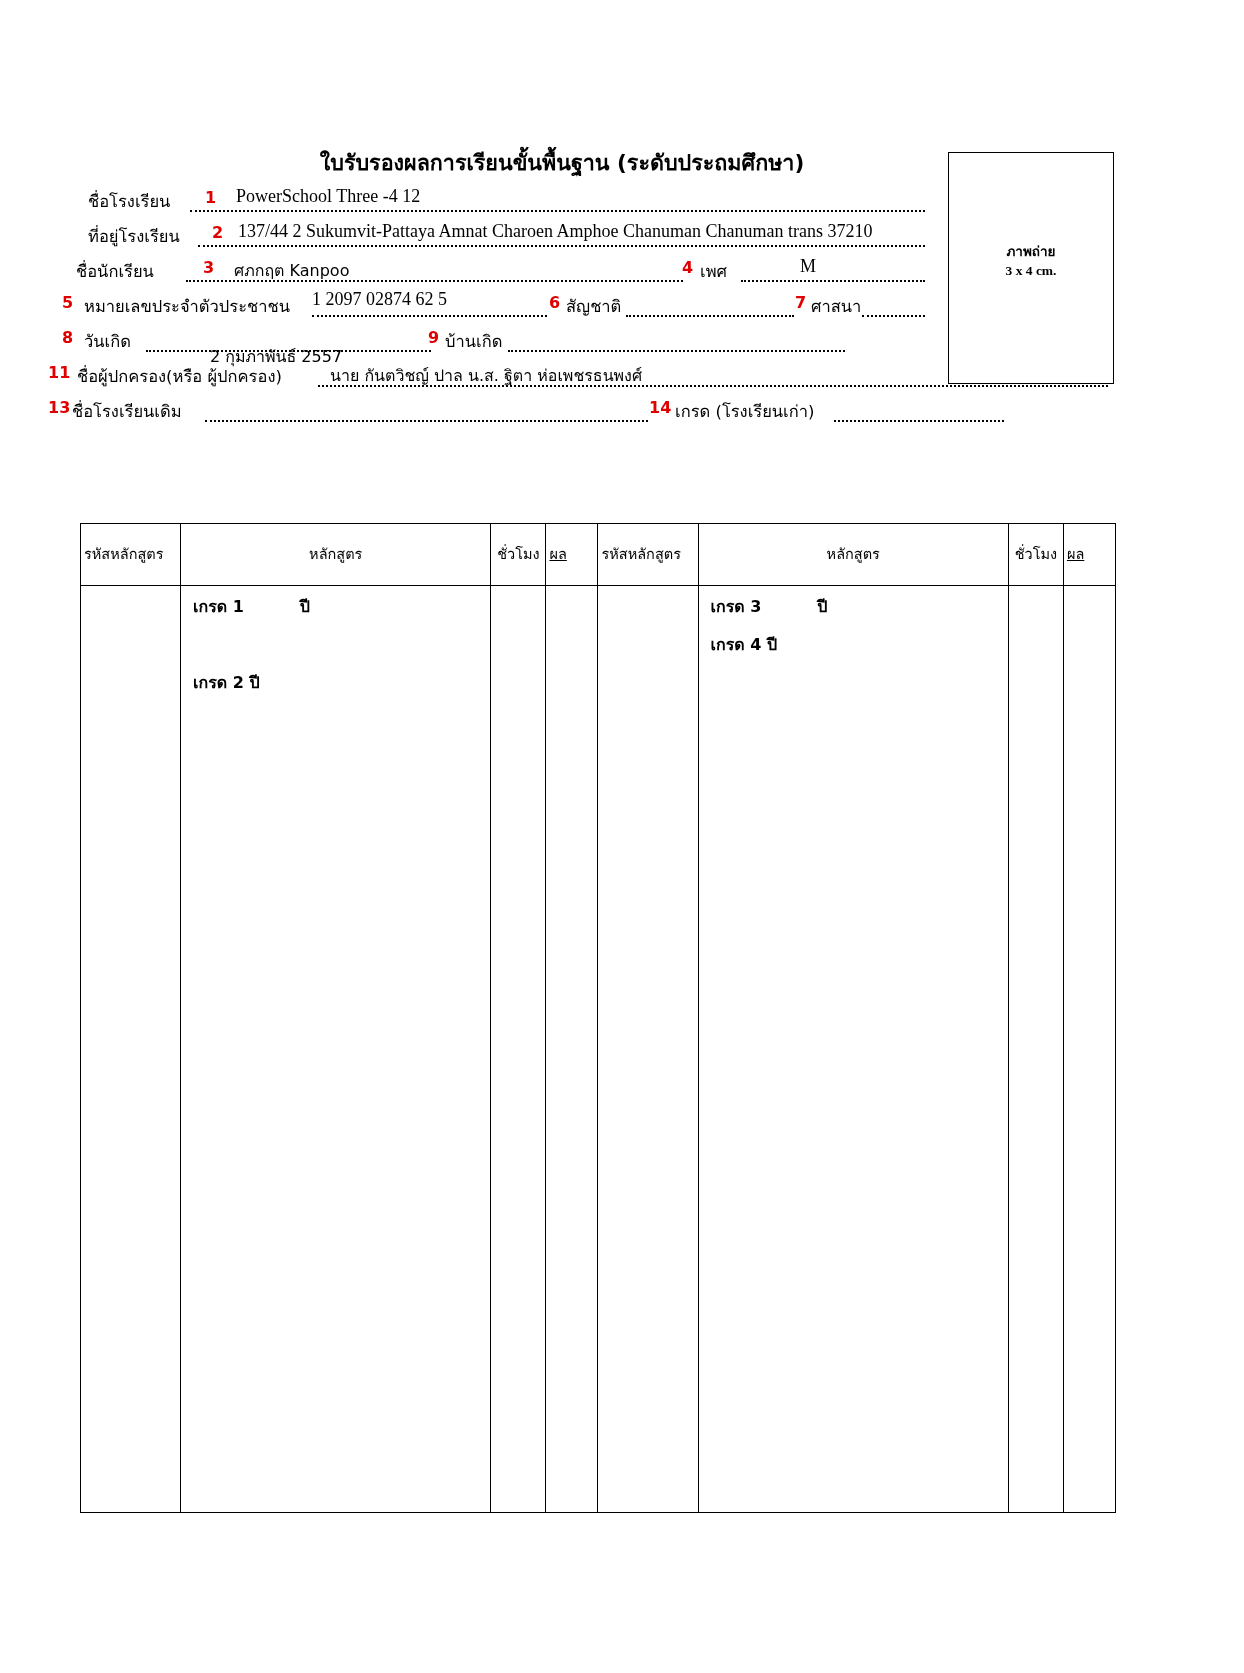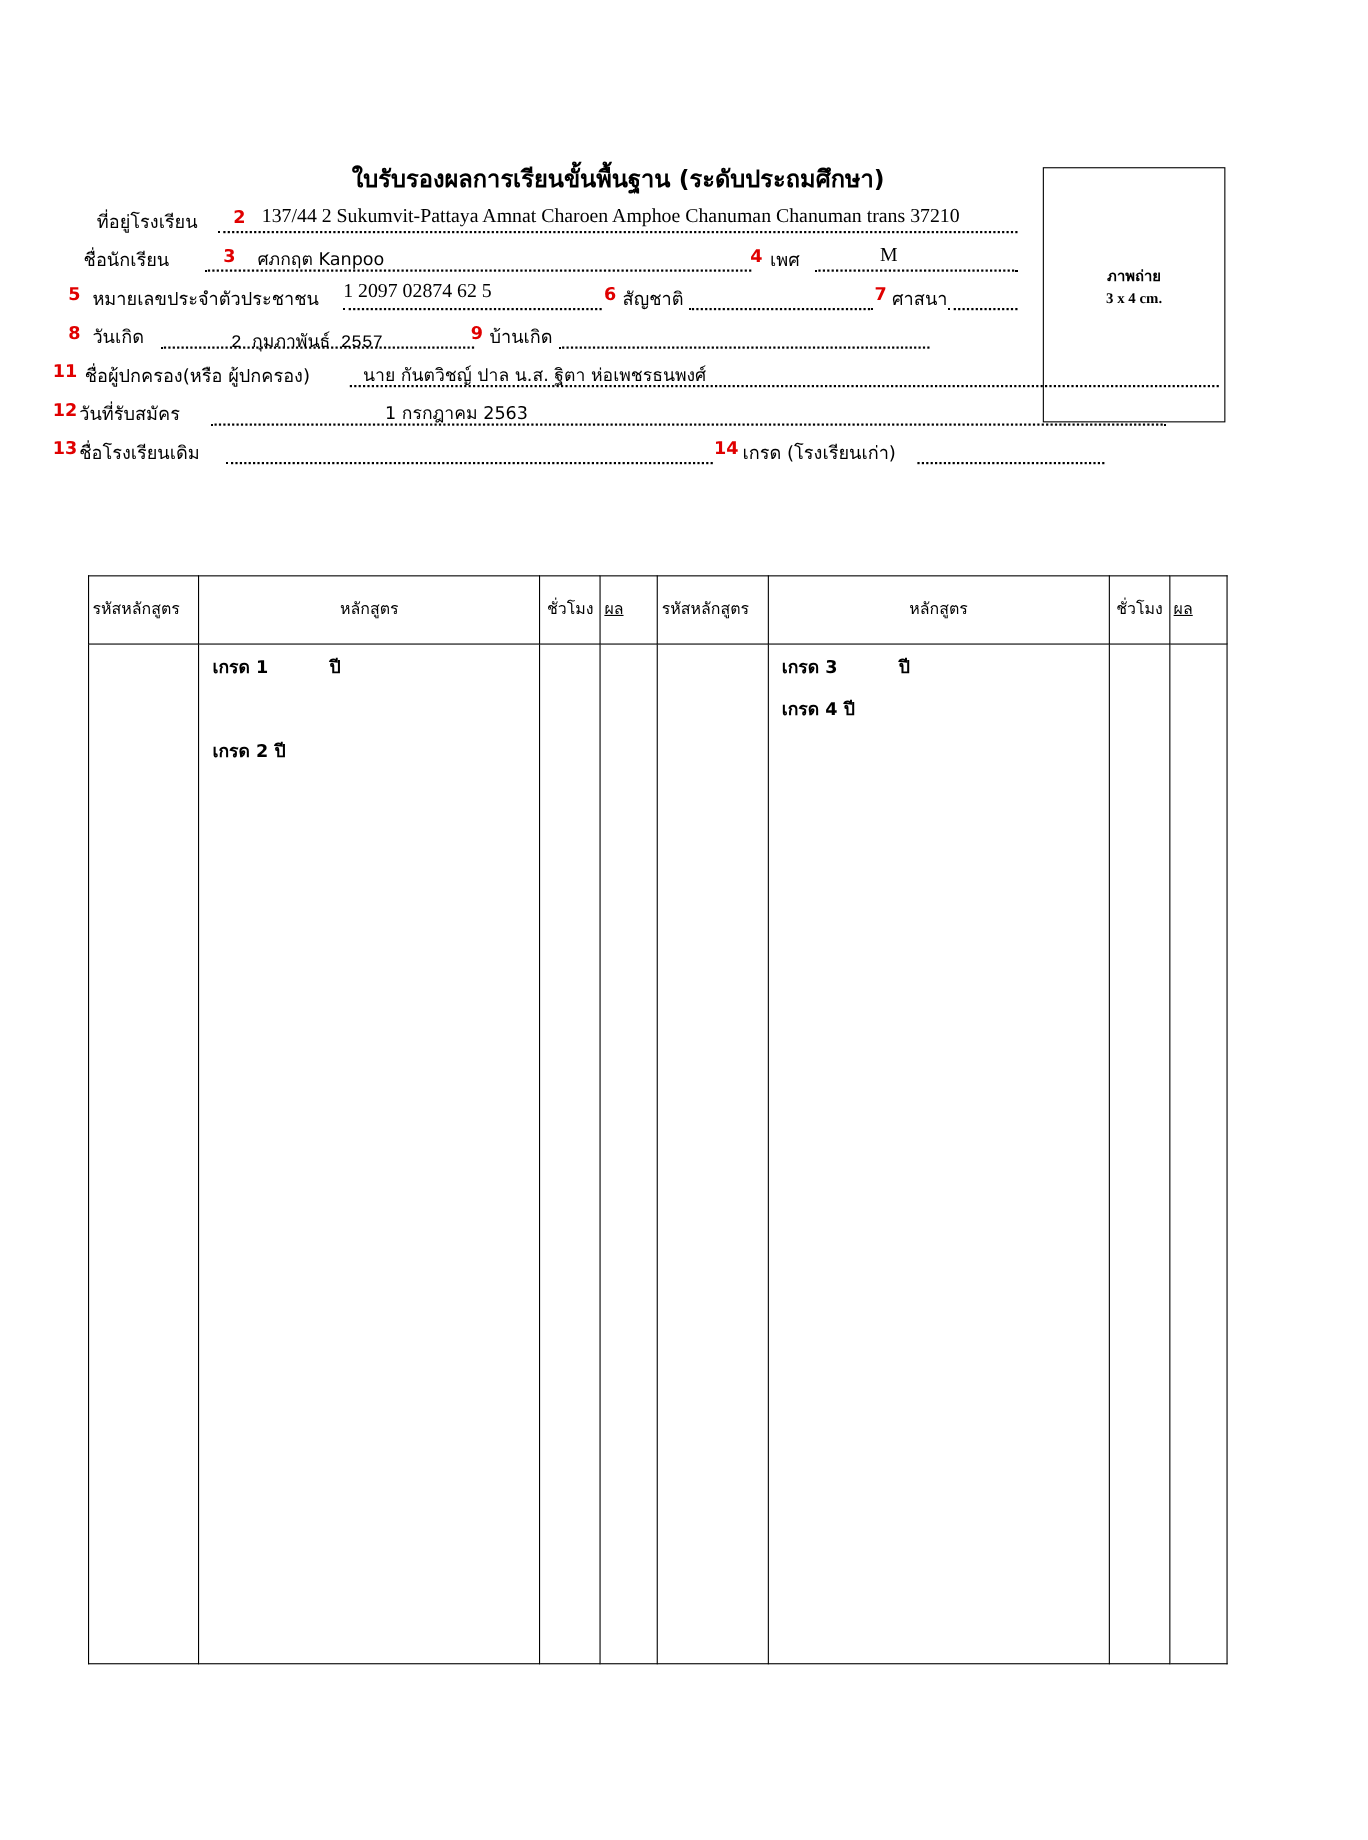--- a/index.html
+++ b/index.html
@@ -170,20 +170,26 @@
 
   <div class="photo-box">
     <div class="photo-box-inner">
       <div class="photo-label-th">ภาพถ่าย</div>
       <div class="photo-label-size">3 x 4 cm.</div>
     </div>
   </div>
 
   <div class="form">
 
+    <div class="frow">
+      <span class="seg lbl" style="left:88px;">ชื่อโรงเรียน</span>
+      <span class="dots" style="left:190px; top:22px; width:735px;"></span>
+      <span class="seg num" style="left:205px;">1</span>
+      <span class="seg val" style="left:236px; top:-2px;">PowerSchool  Three  -4  12</span>
+    </div>
 
     <div class="frow">
       <span class="seg lbl" style="left:88px;">ที่อยู่โรงเรียน</span>
       <span class="dots" style="left:198px; top:22px; width:727px;"></span>
       <span class="seg num" style="left:212px;">2</span>
       <span class="seg val" style="left:238px; top:-2px;">137/44  2   Sukumvit-Pattaya Amnat Charoen Amphoe Chanuman Chanuman trans 37210</span>
     </div>
 
     <div class="frow">
       <span class="seg lbl" style="left:76px;">ชื่อนักเรียน</span>
@@ -211,42 +217,36 @@
       <span class="seg num" style="left:795px;">7</span>
       <span class="seg lbl" style="left:811px;">ศาสนา</span>
       <span class="dots" style="left:862px; top:22px; width:63px;"></span>
       <span class="seg val" style="left:870px; top:-4px;"></span>
     </div>
 
     <div class="frow">
       <span class="seg num" style="left:62px;">8</span>
       <span class="seg lbl" style="left:84px;">วันเกิด</span>
       <span class="dots" style="left:146px; top:22px; width:285px;"></span>
-      <span class="seg val-th" style="left:210px; top:4px;font-family:Liberation Mono, monospace;">2 กุมภาพันธ์ 2557</span>
+      <span class="seg val-th" style="left:210px; top:16px;">2 กุมภาพันธ์ 2557</span>
 
       <span class="seg num" style="left:428px;">9</span>
       <span class="seg lbl" style="left:445px;">บ้านเกิด</span>
       <span class="dots" style="left:508px; top:22px; width:337px;"></span>
       <span class="seg val" style="left:520px; top:-4px;"></span>
     </div>
 
 
     <div class="frow">
       <span class="seg num" style="left:48px;">11</span>
       <span class="seg lbl" style="left:77px;">ชื่อผู้ปกครอง(หรือ ผู้ปกครอง)</span>
       <span class="dots" style="left:318px; top:22px; width:790px;"></span>
       <span class="seg val-th" style="left:330px; top:0px;">นาย กันตวิชญ์ ปาล น.ส. ฐิตา ห่อเพชรธนพงศ์</span>
     </div>
 
-    <div class="frow">
-      <span class="seg num" style="left:48px;">12</span>
-      <span class="seg lbl" style="left:72px;">วันที่รับสมัคร</span>
-      <span class="dots" style="left:192px; top:22px; width:868px;"></span>
-      <span class="seg val-th" style="left:350px; top:0px;">1 กรกฎาคม 2563</span>
-    </div>
 
     <div class="frow">
       <span class="seg num" style="left:48px;">13</span>
       <span class="seg lbl" style="left:72px;">ชื่อโรงเรียนเดิม</span>
       <span class="dots" style="left:205px; top:22px; width:443px;"></span>
       <span class="seg val" style="left:215px; top:-4px;"></span>
 
       <span class="seg num" style="left:649px;">14</span>
       <span class="seg lbl" style="left:675px;">เกรด (โรงเรียนเก่า)</span>
       <span class="dots" style="left:834px; top:22px; width:170px;"></span>

